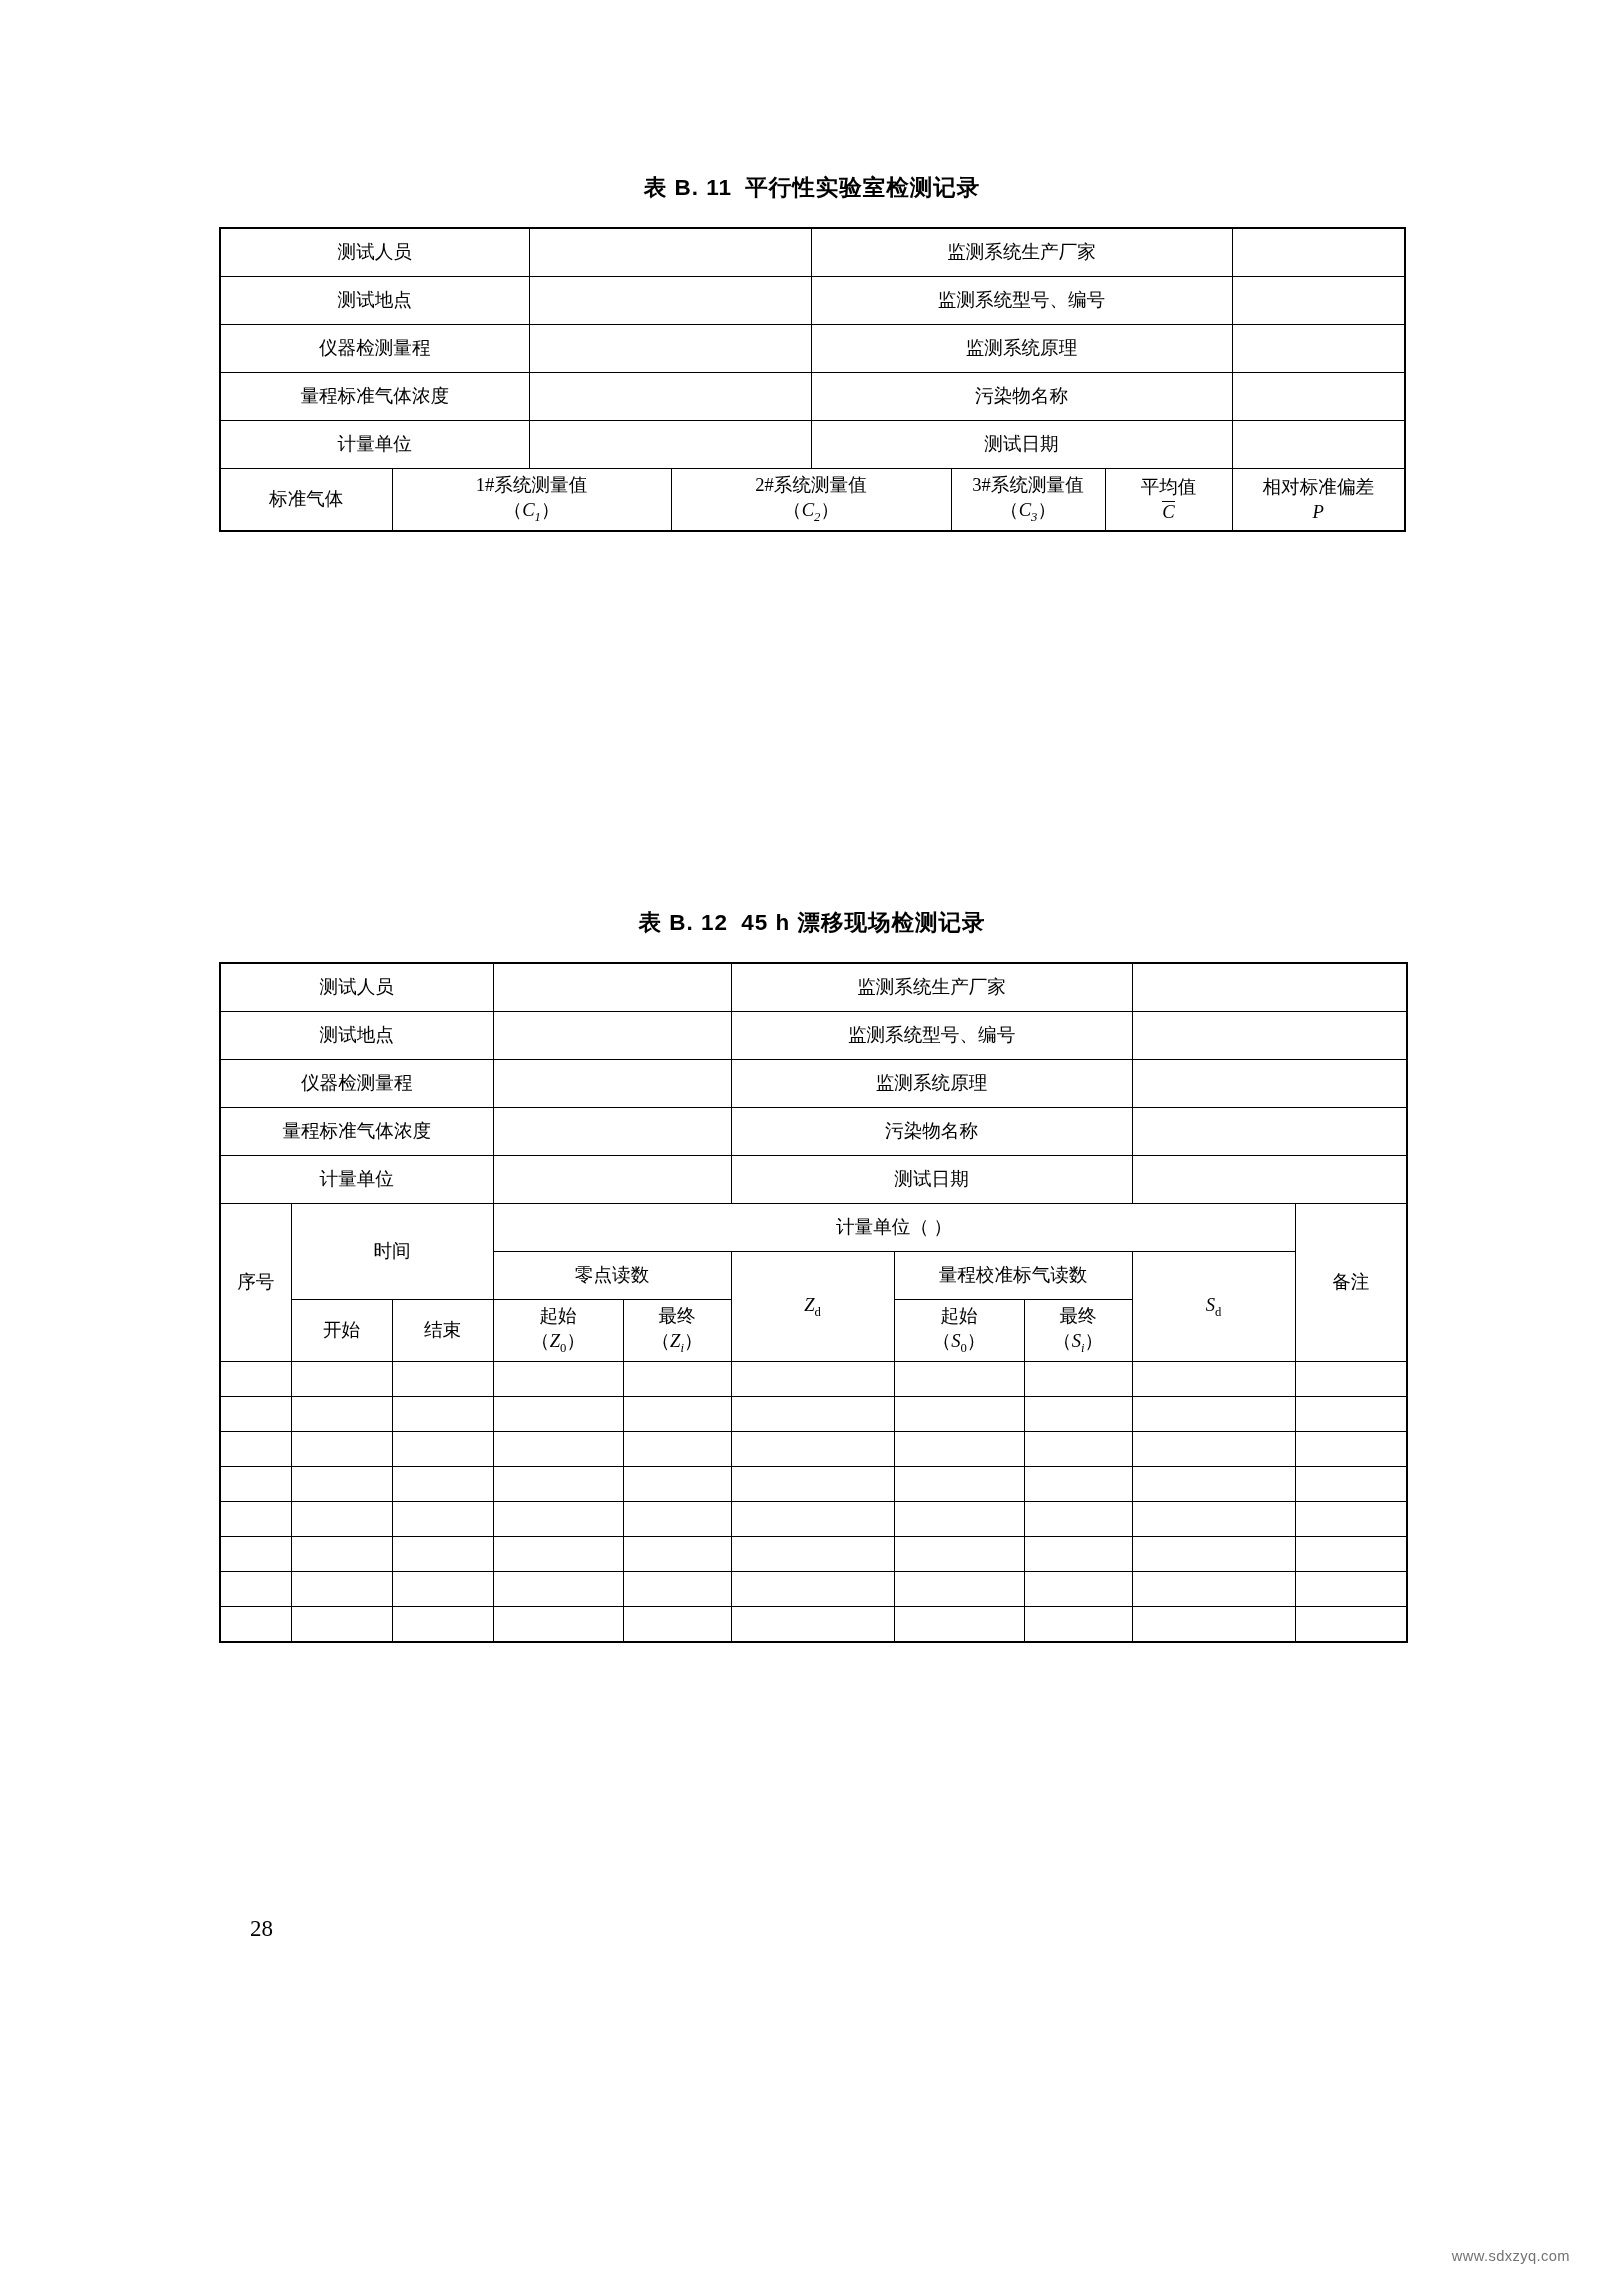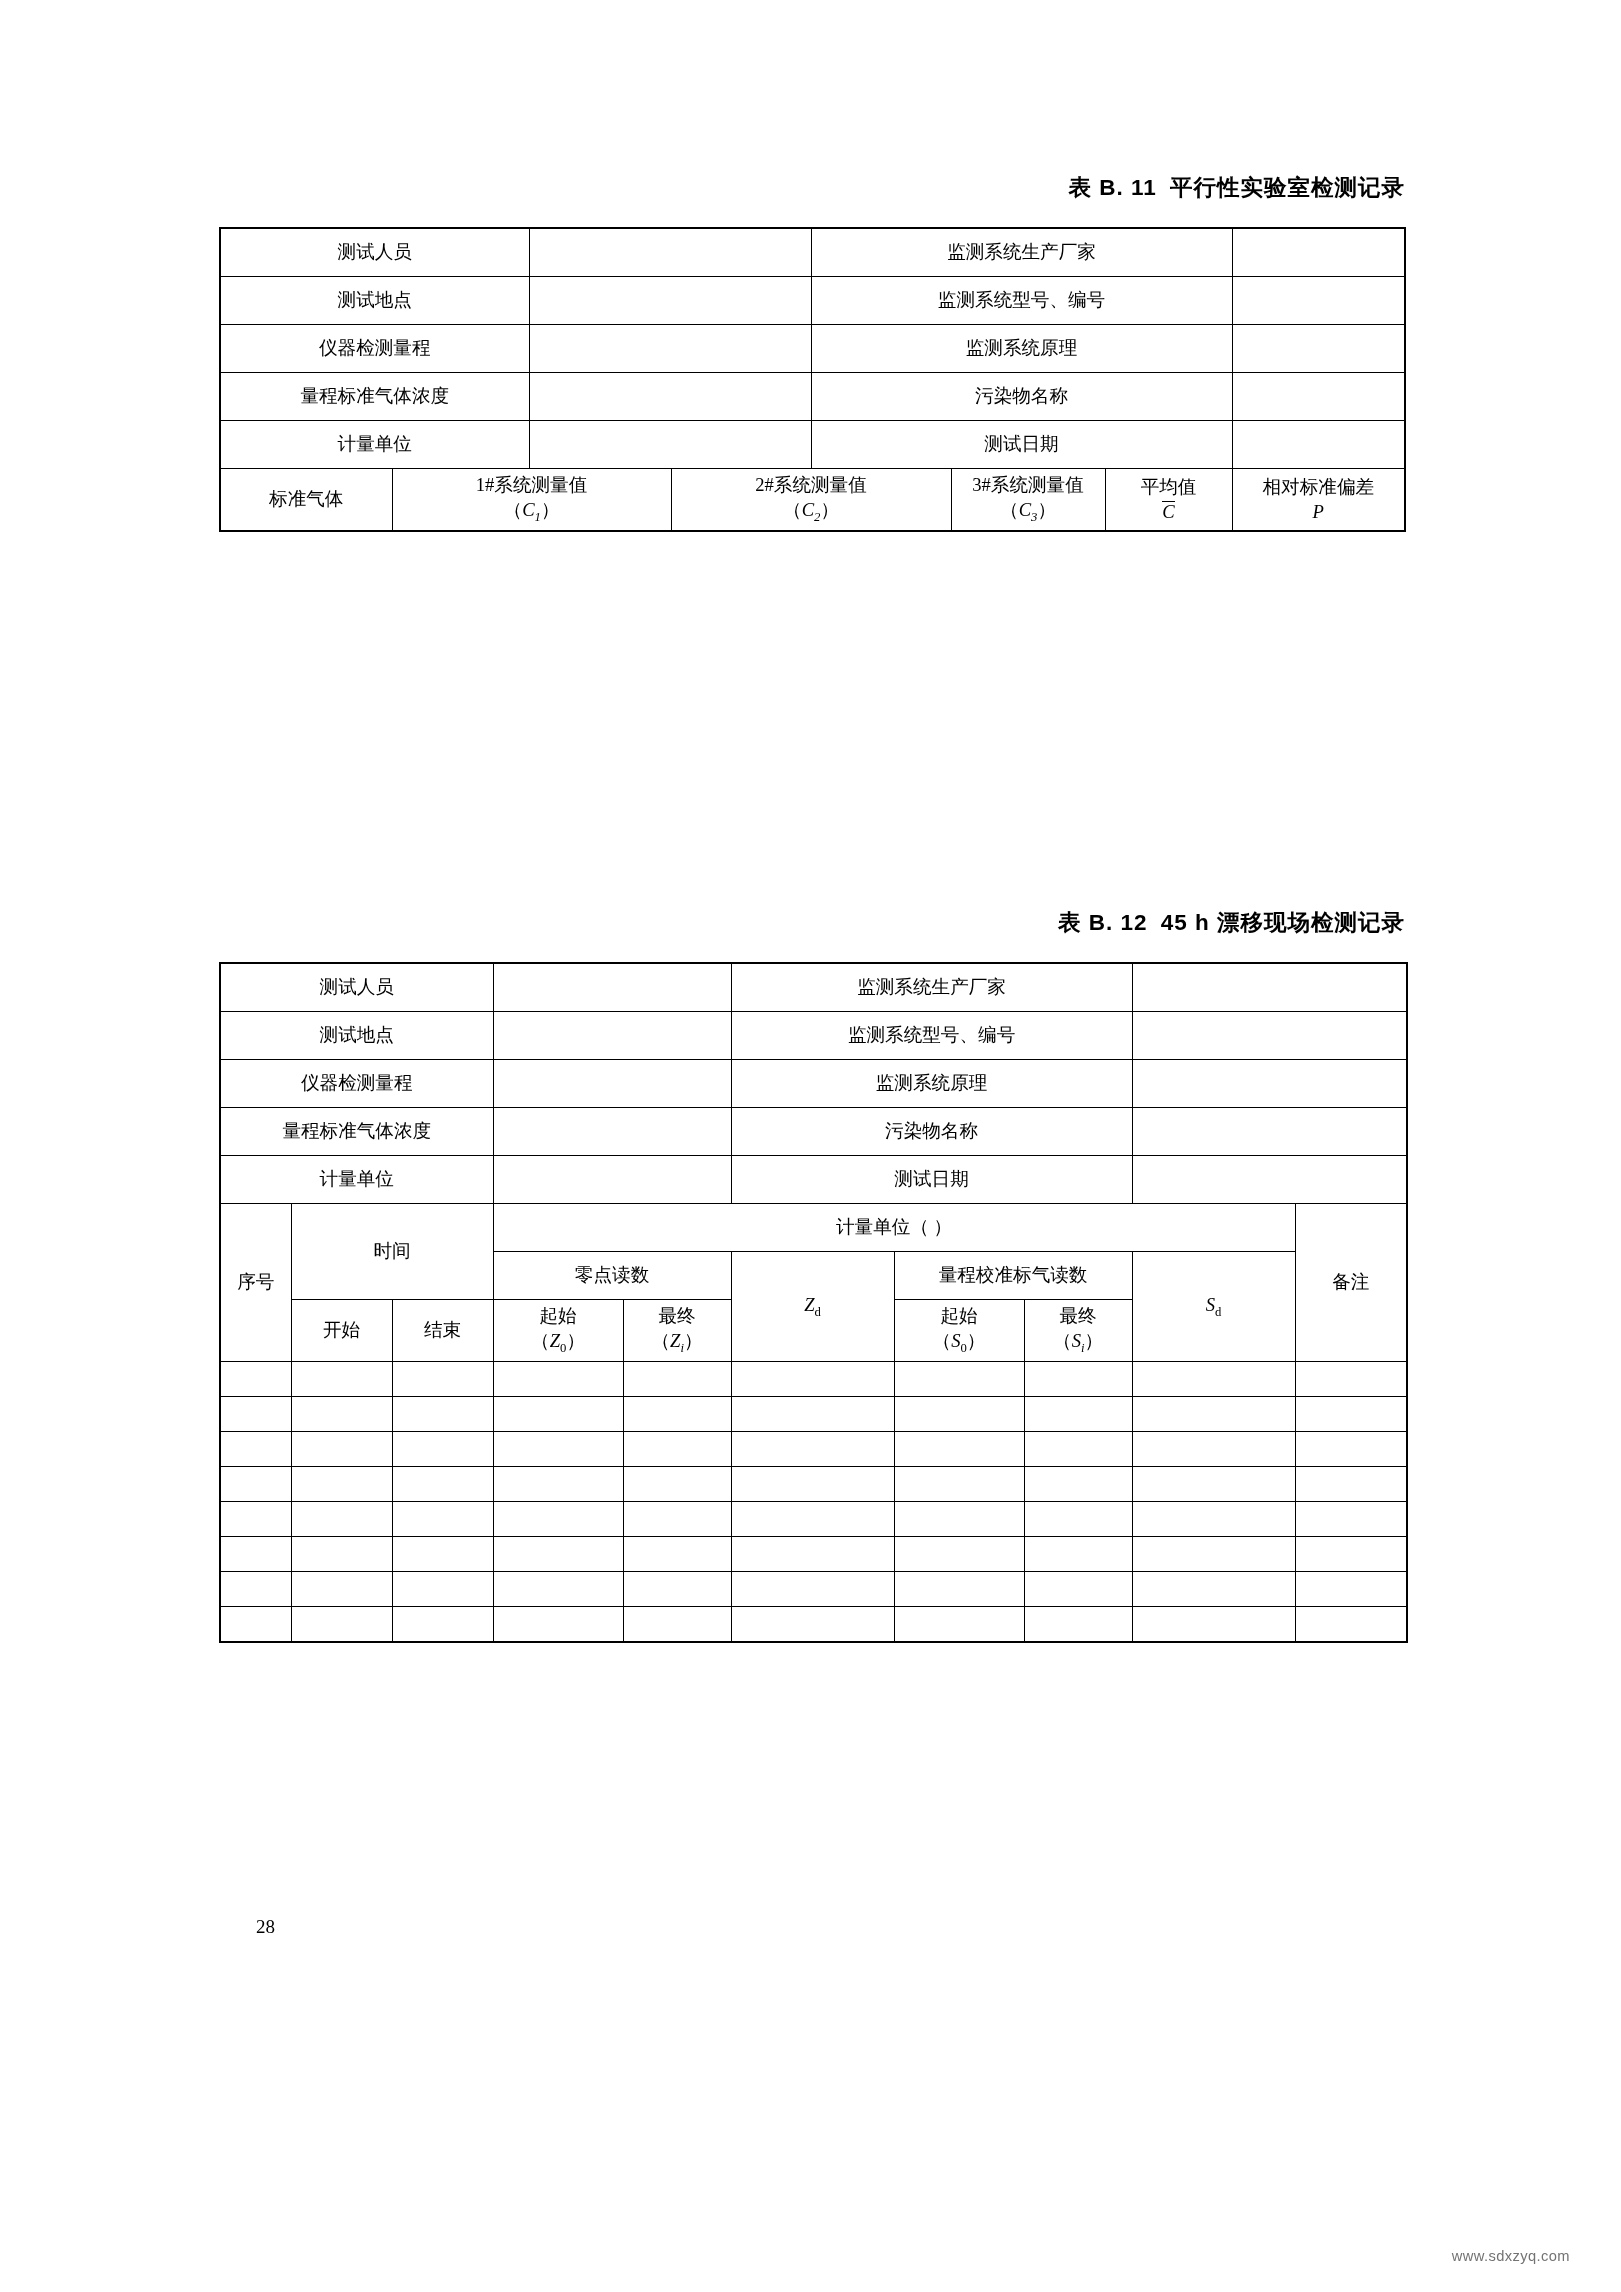--- a/index.html
+++ b/index.html
@@ -25,21 +25,21 @@
   
   .block {
     position: absolute;
     left: 219px;
     width: 1186px;
   }
   #block-b11 { top: 172px; }
   #block-b12 { top: 907px; }
 
   .caption {
-    text-align: right;
+    text-align: center;
     font-size: 22.5px;
     font-weight: bold;
     font-family: "Liberation Sans", sans-serif;
     letter-spacing: 1px;
     margin-bottom: 23.5px;
   }
   .caption .cap-num { margin-right: 5.9px; }
 
   table.rec {
     border-collapse: collapse;
@@ -72,23 +72,23 @@
   
   tr.datarow td { height: 61px; }
   tr.hdr2 td { height: 57px; }
 
   
   tr.emptyrow td { height: 30px; }
 
   
   .page-num {
     position: absolute;
-    left: 256px;
+    left: 250px;
     top: 1916px;
-    font-size: 19px;
+    font-size: 23px;
     font-family: "Liberation Serif", serif;
   }
   .watermark {
     position: absolute;
     right: 51px;
     bottom: 29px;
     font-size: 14.7px;
     color: #737373;
     font-family: "Liberation Sans", sans-serif;
     letter-spacing: 0.4px;

